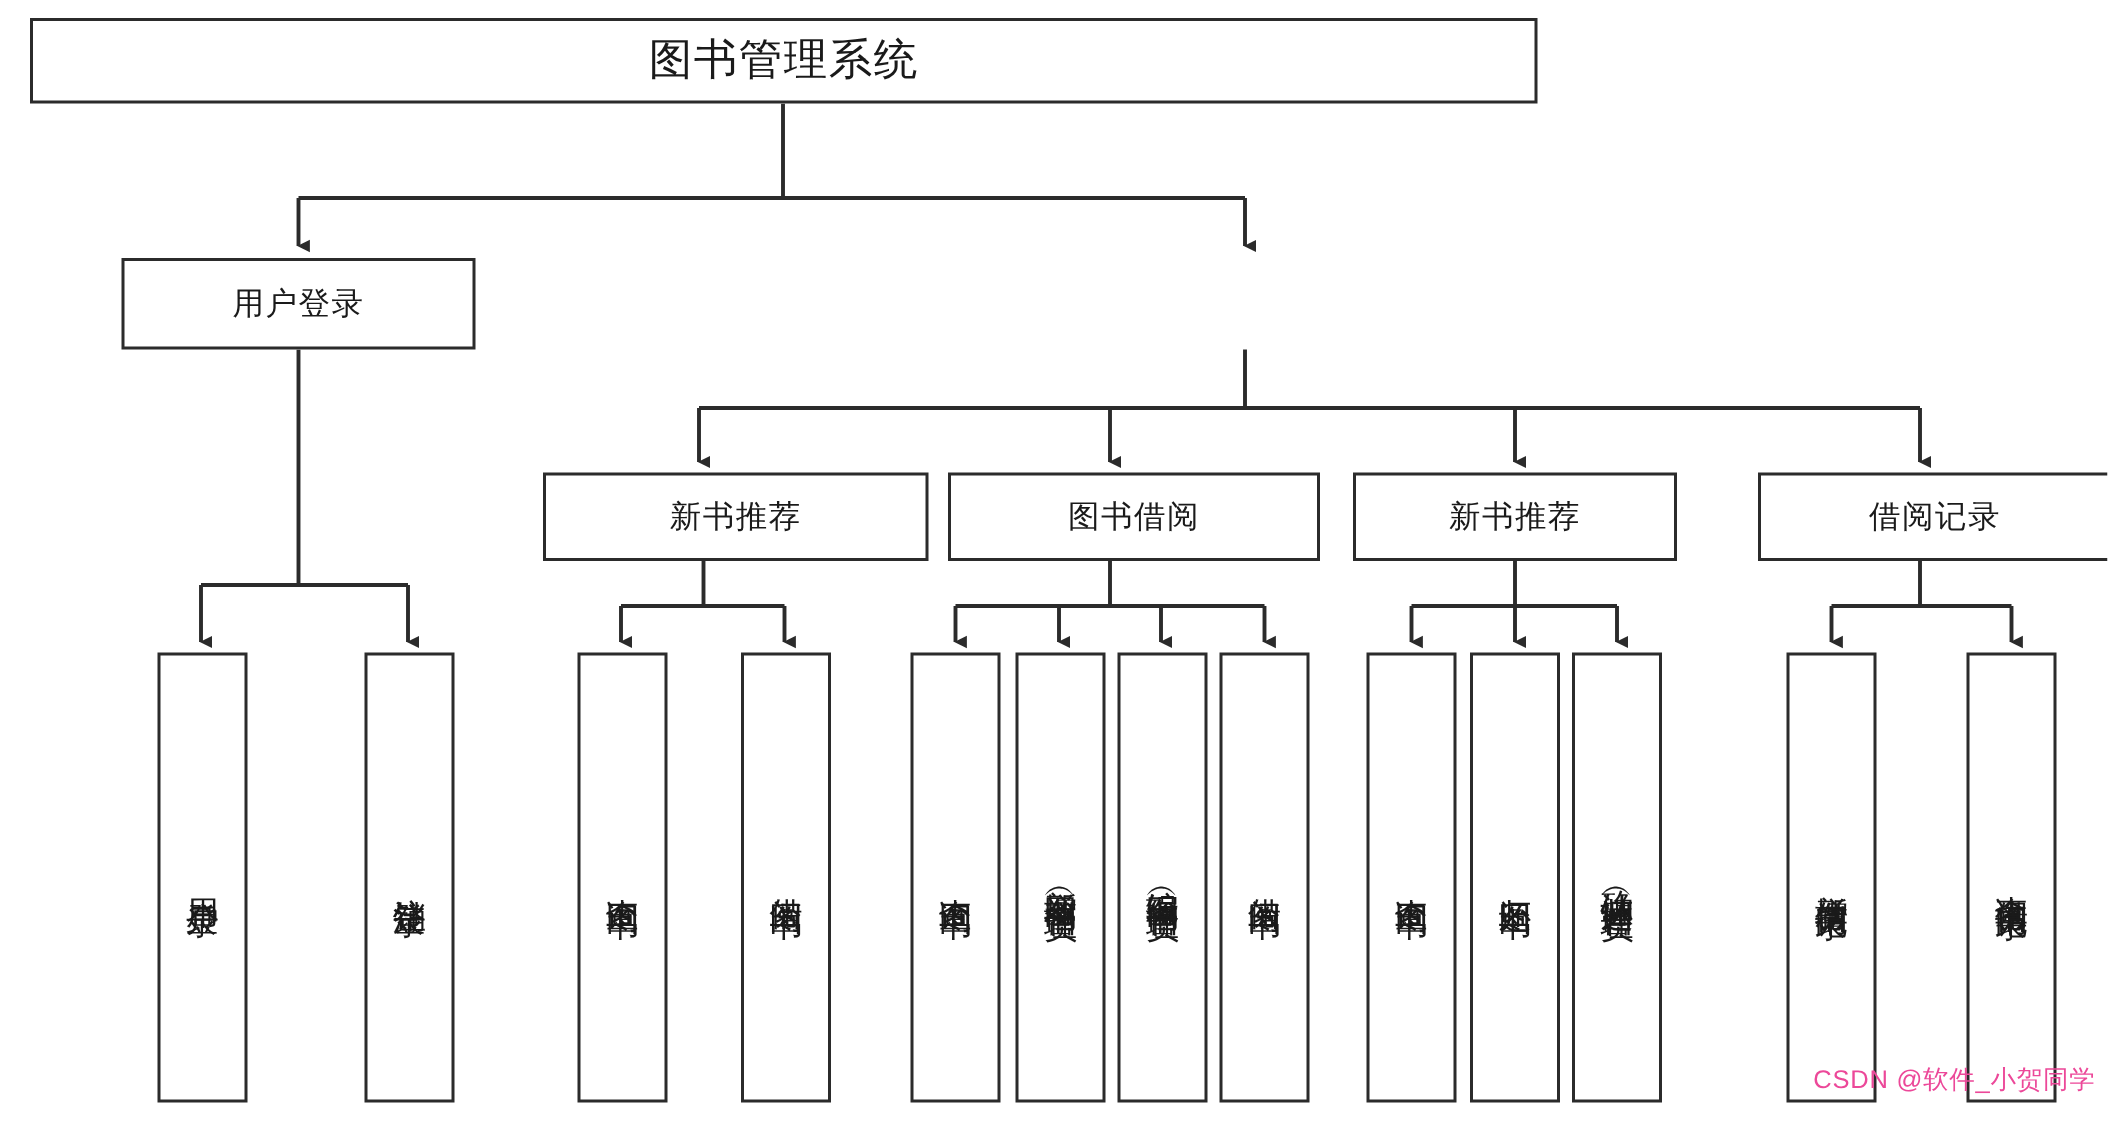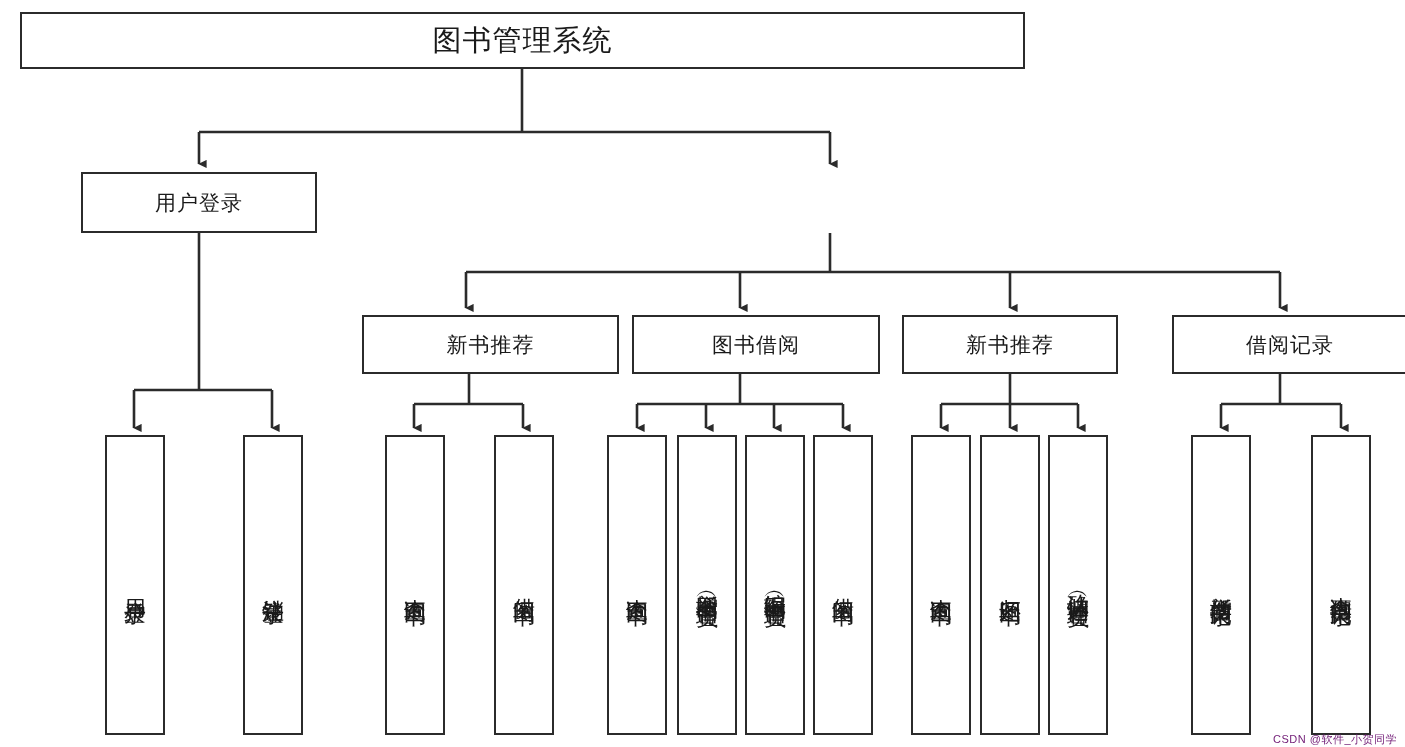--- a/index.html
+++ b/index.html
@@ -55,23 +55,23 @@
     position: absolute;
     left: 0;
     top: 0;
     width: 1405px;
     height: 747px;
     pointer-events: none;
   }
   .watermark {
     position: absolute;
     right: 8px;
-    bottom: 0;
-    font-size: 11px;
-    color: #701a75;
+    bottom: 16px;
+    font-size: 17px;
+    color: #ec4899;
     white-space: nowrap;
     letter-spacing: 0.5px;
   }
 </style>
 </head>
 <body>
 
 <div id="canvas">
 
   <svg class="edges" viewBox="0 0 1405 747">

